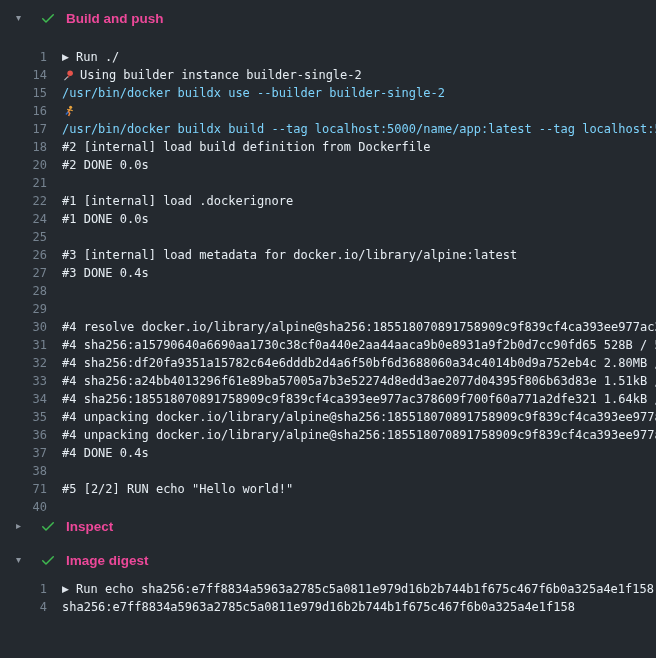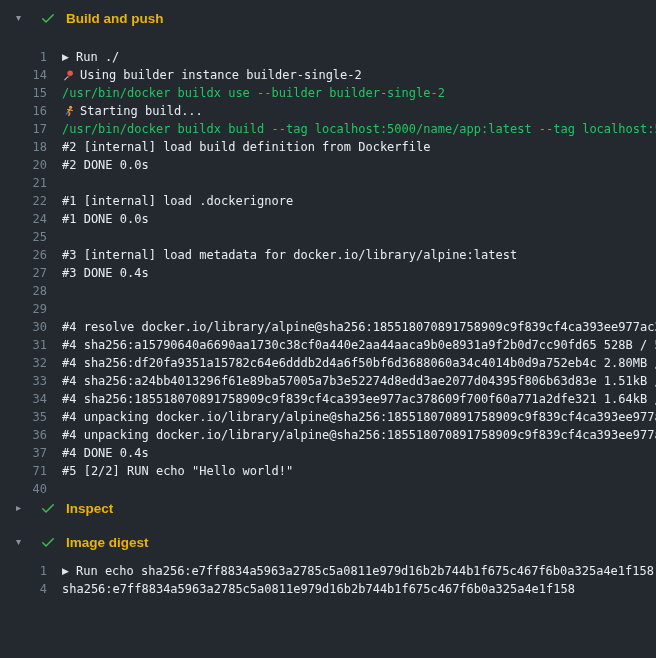--- a/index.html
+++ b/index.html
@@ -16,37 +16,37 @@
   .sec-header{height:20px;display:flex;align-items:center;padding-left:16px;cursor:pointer;}
   .chev{
     width:12px;flex:none;
     font-family:"DejaVu Sans",sans-serif;font-size:10px;line-height:1;
     color:#8b949e;
   }
   .check{margin-left:12px;width:16px;height:16px;flex:none;display:flex;align-items:center;justify-content:center;}
   .sec-title{
     margin-left:10px;
     font-family:"Liberation Sans","DejaVu Sans",sans-serif;
-    font-weight:700;font-size:13.5px;color:#eab308;white-space:nowrap;
+    font-weight:700;font-size:13.5px;color:#ec4899;white-space:nowrap;
   }
   .log-block{}
   .section:nth-child(1) .log-block{margin-top:20px;}
   .section:nth-child(3) .log-block{margin-top:10px;}
   .log-line{height:18px;display:flex;align-items:center;}
   .ln{
     width:47px;flex:none;text-align:right;color:#768390;
     font-size:12px;line-height:18px;
     cursor:pointer;
   }
   .lt{
     margin-left:15px;display:flex;align-items:center;min-width:0;
     white-space:pre;line-height:18px;
   }
   .lt .txt{white-space:pre;}
-  .lt .txt.command{color:#22c55e;}
+  .lt .txt.command{color:#7dd3fc;}
   .ico{width:13px;height:14px;flex:none;margin-right:5px;display:inline-flex;align-items:center;}
   .runchev{
     width:14px;flex:none;
     font-family:"DejaVu Sans",sans-serif;font-size:9px;line-height:1;
     color:#dfe5eb;
   }
 </style>
 </head>
 <body>
 
@@ -78,21 +78,21 @@
           <span class="ln">15</span>
           <span class="lt"><span class="txt command">/usr/bin/docker buildx use --builder builder-single-2</span></span>
         </div>
         <div class="log-line">
           <span class="ln">16</span>
           <span class="lt"><span class="ico"><svg width="13" height="13" viewBox="0 0 16 16" aria-hidden="true">
                 <circle cx="10.6" cy="2.9" r="1.9" fill="#e8a33d"></circle>
                 <path d="M10 5.2 L7.6 8.6 L9.6 10.2 L8.2 13.6" stroke="#f0883e" stroke-width="1.8" fill="none"></path>
                 <path d="M7.6 8.6 L4.8 11.6" stroke="#316dca" stroke-width="1.7" fill="none"></path>
                 <path d="M10 5.8 L13.2 7.2 M9.8 6.4 L6.4 5.4" stroke="#e8a33d" stroke-width="1.4" fill="none"></path>
-              </svg></span><span class="txt">Starting build...</span></span>
+              </svg></span></span>
         </div>
         <div class="log-line">
           <span class="ln">17</span>
           <span class="lt"><span class="txt command">/usr/bin/docker buildx build --tag localhost:5000/name/app:latest --tag localhost:50</span></span>
         </div>
         <div class="log-line">
           <span class="ln">18</span>
           <span class="lt"><span class="txt">#2 [internal] load build definition from Dockerfile</span></span>
         </div>
         <div class="log-line">
@@ -154,20 +154,24 @@
           <span class="ln">35</span>
           <span class="lt"><span class="txt">#4 unpacking docker.io/library/alpine@sha256:185518070891758909c9f839cf4ca393ee977a</span></span>
         </div>
         <div class="log-line">
           <span class="ln">36</span>
           <span class="lt"><span class="txt">#4 unpacking docker.io/library/alpine@sha256:185518070891758909c9f839cf4ca393ee977a</span></span>
         </div>
         <div class="log-line">
           <span class="ln">37</span>
           <span class="lt"><span class="txt">#4 DONE 0.4s</span></span>
+        </div>
+        <div class="log-line">
+          <span class="ln">38</span>
+          <span class="lt"><span class="txt"></span></span>
         </div>
         <div class="log-line">
           <span class="ln">71</span>
           <span class="lt"><span class="txt">#5 [2/2] RUN echo "Hello world!"</span></span>
         </div>
         <div class="log-line">
           <span class="ln">40</span>
         </div>
       </div>
     </div>

